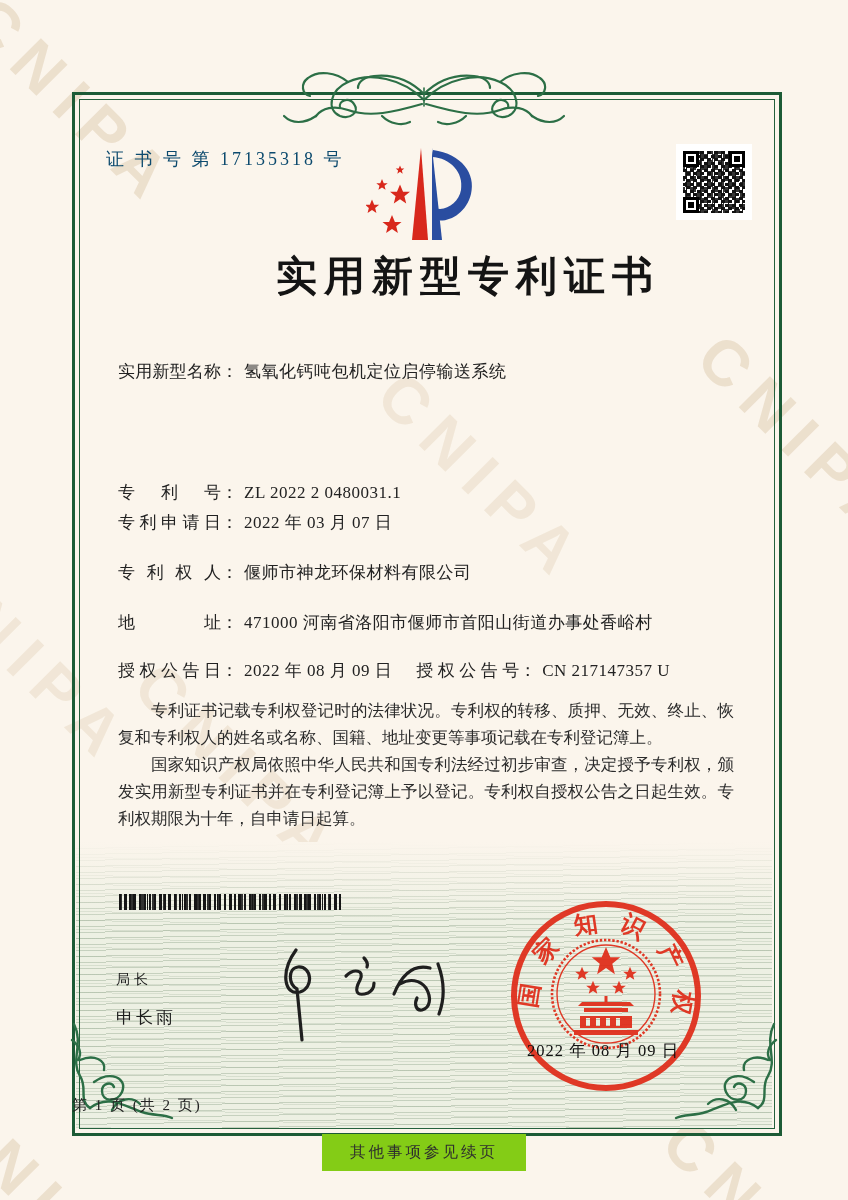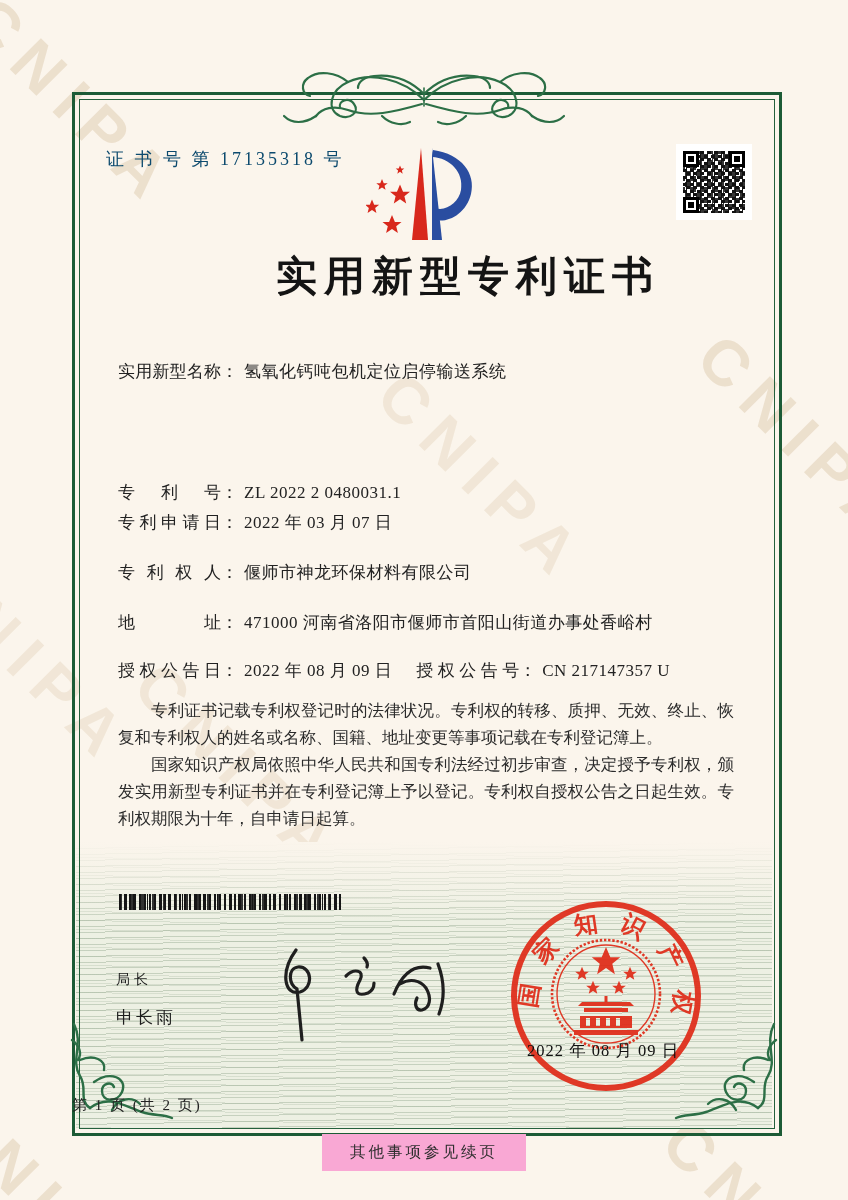--- a/index.html
+++ b/index.html
@@ -76,21 +76,21 @@
       repeating-linear-gradient(90deg,#161616 0 1px, rgba(0,0,0,0) 1px 7px),
       repeating-linear-gradient(90deg,rgba(30,30,30,0.9) 0 3px, rgba(0,0,0,0) 3px 11px);
   }
   .director-title{position:absolute;z-index:5;left:116px;top:971px;font-size:14px;letter-spacing:4px;color:#1d1d1d;}
   .director-name{position:absolute;z-index:5;left:116px;top:1006px;font-size:17px;letter-spacing:3px;color:#1d1d1d;}
   .sig{position:absolute;z-index:5;left:248px;top:936px;}
   .seal{position:absolute;z-index:6;left:508px;top:898px;}
   .seal-date{position:absolute;z-index:7;left:527px;top:1040px;font-size:16.5px;letter-spacing:1px;color:#101010;white-space:nowrap;}
   .page-num{position:absolute;z-index:5;left:72px;top:1096px;width:704px;font-size:15px;letter-spacing:2px;color:#222;}
   .cont-wrap{position:absolute;z-index:8;left:72px;top:1134px;width:704px;display:flex;justify-content:center;}
-  .cont-note{background:#f9a8d4;padding:8px 28px;font-size:15.5px;letter-spacing:3px;color:#2e2e2e;}
+  .cont-note{background:#84cc16;padding:8px 28px;font-size:15.5px;letter-spacing:3px;color:#2e2e2e;}
 </style>
 </head>
 <body>
 
 <div class="page">
 
   <svg width="0" height="0" style="position:absolute">
     <defs>
       <path id="star" d="M0,-10 L2.9,-3.1 L9.5,-3.1 L4.2,1.2 L5.9,8.1 L0,4 L-5.9,8.1 L-4.2,1.2 L-9.5,-3.1 L-2.9,-3.1 Z"></path>
       <g id="corner-flourish" fill="none" stroke="#2c6f46" stroke-width="2.4" stroke-linecap="round">

